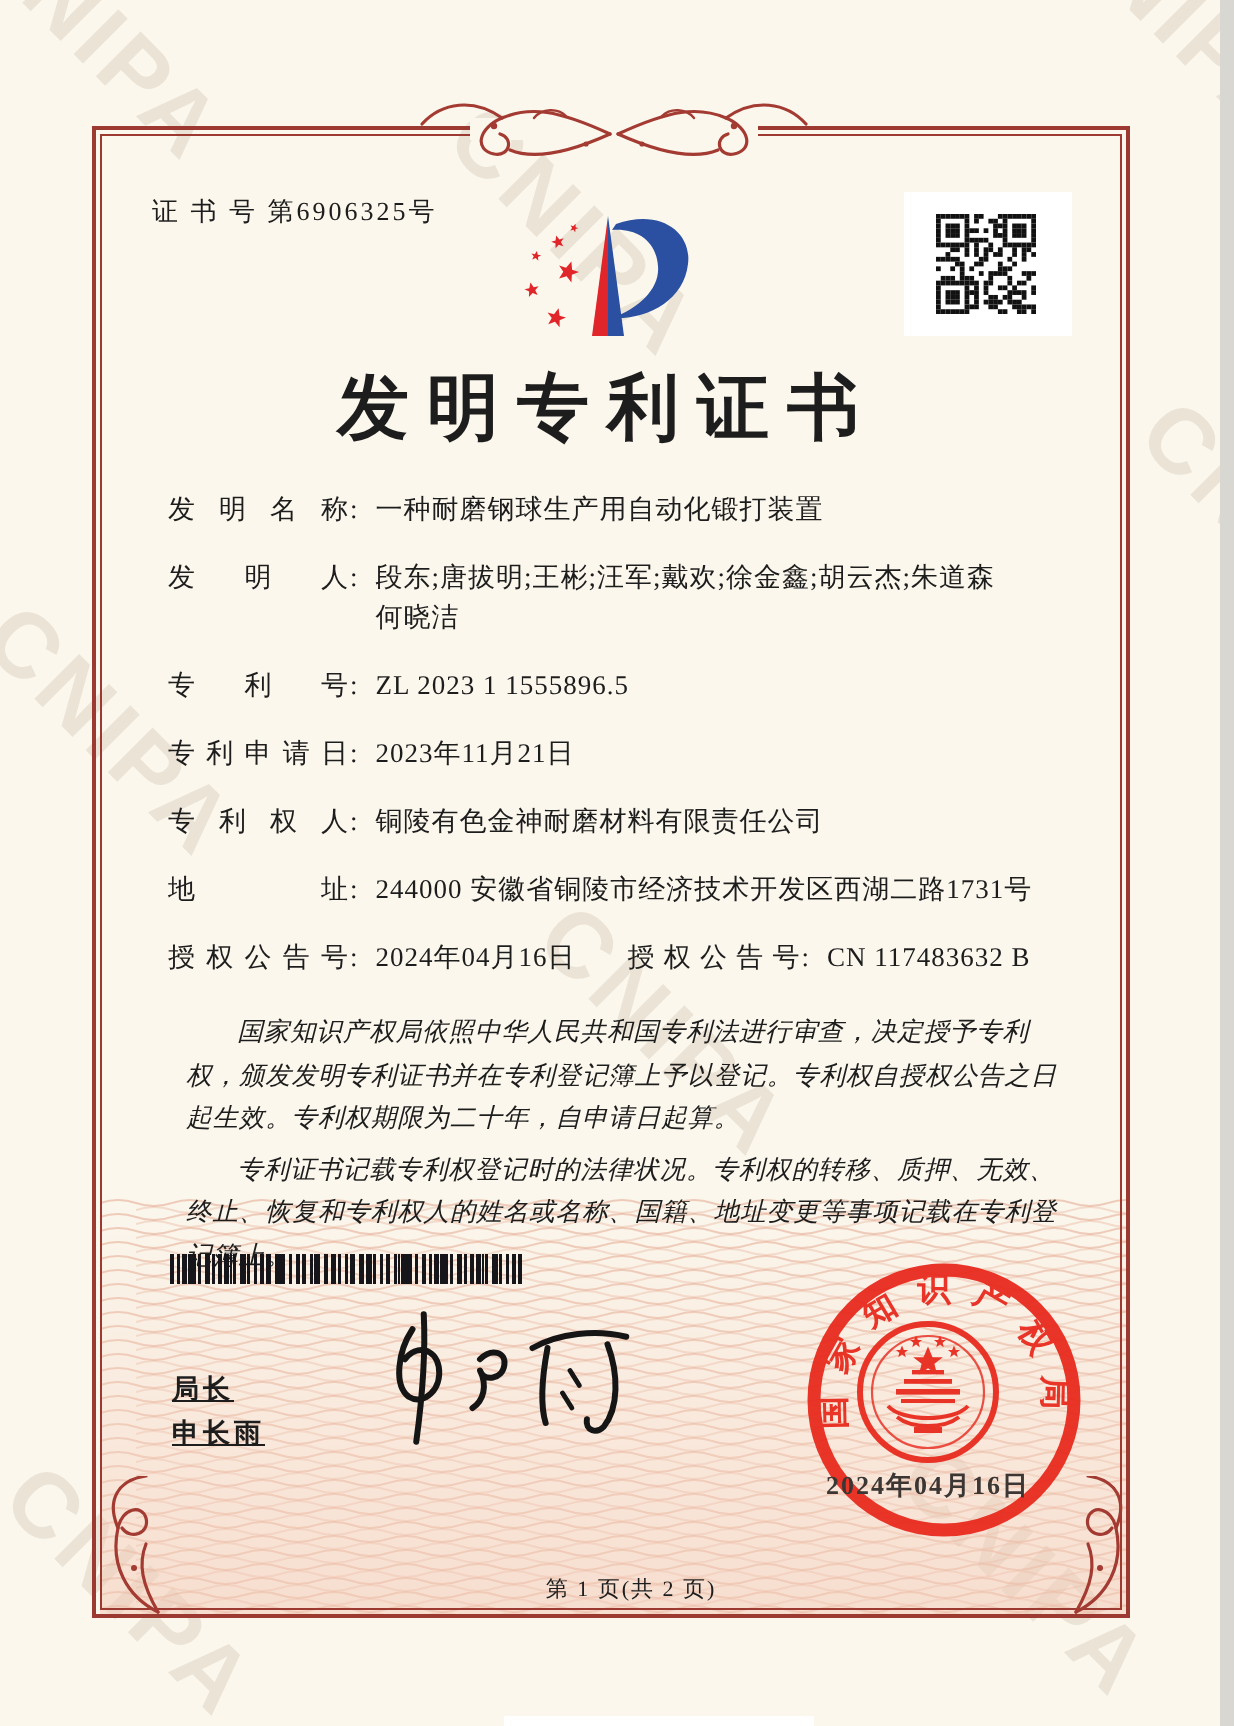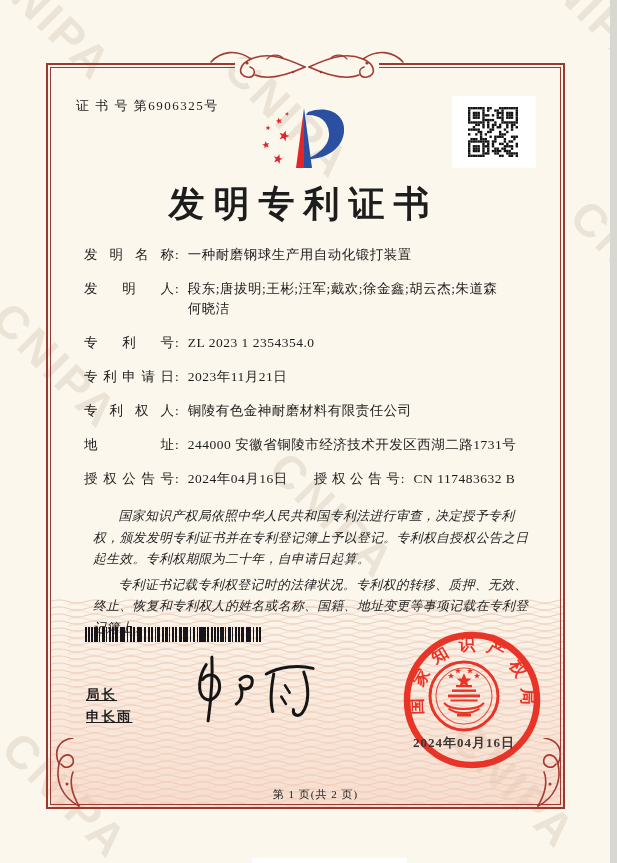--- a/index.html
+++ b/index.html
@@ -383,21 +383,21 @@
     </div>
     <div class="frow">
       <span class="lbl">发明人</span>
         <span class="colon">:</span>
       <span class="val">段东;唐拔明;王彬;汪军;戴欢;徐金鑫;胡云杰;朱道森
 何晓洁</span>
     </div>
     <div class="frow">
       <span class="lbl">专利号</span>
         <span class="colon">:</span>
-      <span class="val">ZL 2023 1 2354354.0</span>
+      <span class="val">ZL 2023 1 1555896.5</span>
     </div>
     <div class="frow">
       <span class="lbl">专利申请日</span>
         <span class="colon">:</span>
       <span class="val">2023年11月21日</span>
     </div>
     <div class="frow">
       <span class="lbl">专利权人</span>
         <span class="colon">:</span>
       <span class="val">铜陵有色金神耐磨材料有限责任公司</span>

